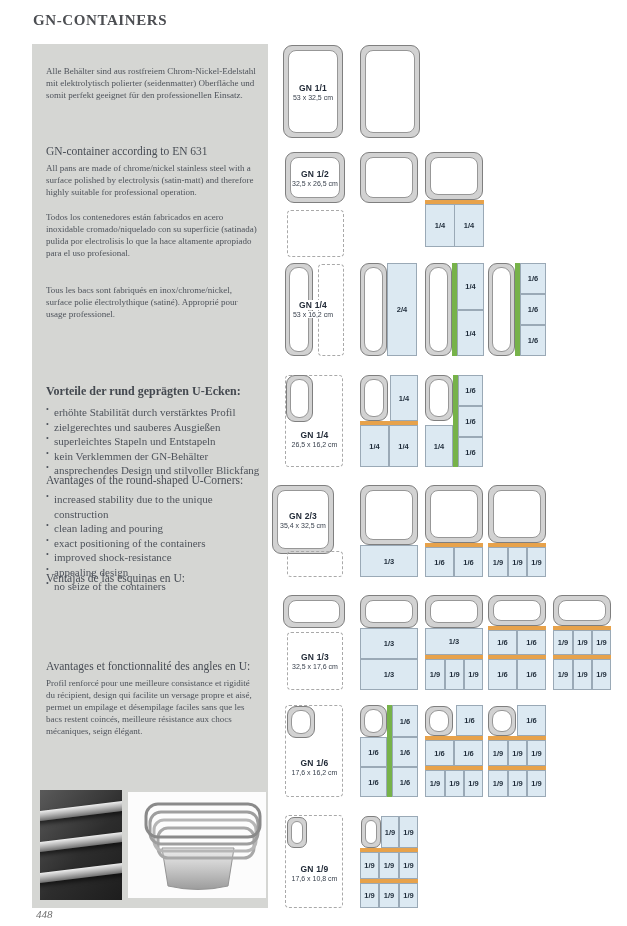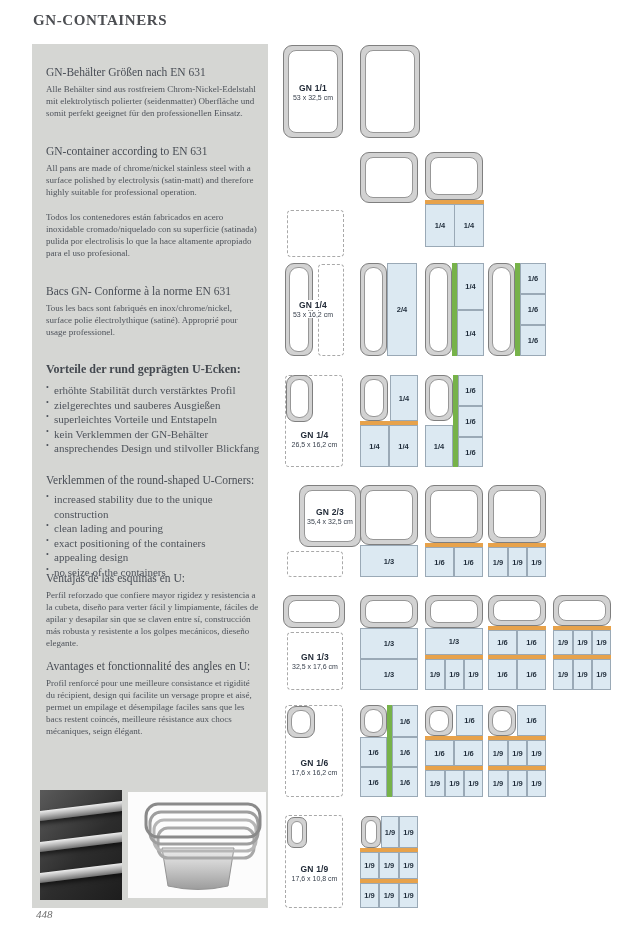--- a/index.html
+++ b/index.html
@@ -47,57 +47,55 @@
         font-style:italic;font-size:11px;color:#6f6f6f}
 </style>
 </head>
 <body>
 
 <div class="page">
   <div class="page-title">GN-CONTAINERS</div>
 
   <div class="panel">
     <div class="tblock" style="top:22px">
-      <div class="sec">GN-Behälter Größen nach EN 631</div>
       <p class="body">Alle Behälter sind aus rostfreiem Chrom-Nickel-Edelstahl mit elektrolytisch polierter (seidenmatter) Oberfläche und somit perfekt geeignet für den professionellen Einsatz.</p>
     </div>
     <div class="tblock" style="top:101px">
       <div class="sec">GN-container according to EN 631</div>
       <p class="body">All pans are made of chrome/nickel stainless steel with a surface polished by electrolysis (satin-matt) and therefore highly suitable for professional operation.</p>
     </div>
     <div class="tblock" style="top:168px">
       <p class="body">Todos los contenedores están fabricados en acero inoxidable cromado/niquelado con su superficie (satinada) pulida por electrolisis lo que la hace altamente apropiado para el uso profesional.</p>
     </div>
     <div class="tblock" style="top:241px">
-      <div class="sec">Bacs GN- Conforme à la norme EN 631</div>
       <p class="body">Tous les bacs sont fabriqués en inox/chrome/nickel, surface polie électrolythique (satiné). Approprié pour usage professionel.</p>
     </div>
-    <div class="tblock" style="top:318px">
+    <div class="tblock" style="top:340px">
       <div class="sec b">Vorteile der rund geprägten U-Ecken:</div>
       <ul class="adv">
         <li>erhöhte Stabilität durch verstärktes Profil</li>
         <li>zielgerechtes und sauberes Ausgießen</li>
-        <li>superleichtes Vorteile und Entstapeln</li>
+        <li>superleichtes Stapeln und Entstapeln</li>
         <li>kein Verklemmen der GN-Behälter</li>
         <li>ansprechendes Design und stilvoller Blickfang</li>
       </ul>
     </div>
     <div class="tblock" style="top:430px">
-      <div class="sec">Verklemmen of the round-shaped U-Corners:</div>
+      <div class="sec">Avantages of the round-shaped U-Corners:</div>
       <ul class="adv">
         <li>increased stability due to the unique construction</li>
         <li>clean lading and pouring</li>
         <li>exact positioning of the containers</li>
+        <li>improved shock-resistance</li>
         <li>appealing design</li>
         <li>no seize of the containers</li>
       </ul>
     </div>
     <div class="tblock" style="top:528px">
       <div class="sec">Ventajas de las esquinas en U:</div>
-      <p class="body">Perfil reforzado que confiere mayor rigidez y resistencia a la cubeta, diseño para verter fácil y limpiamente, fáciles de apilar y desapilar sin que se claven entre sí, construcción más robusta y resistente a los golpes mecánicos, dieseño elegante.</p>
     </div>
     <div class="tblock" style="top:616px">
       <div class="sec">Avantages et fonctionnalité des angles en U:</div>
       <p class="body">Profil renforcé pour une meilleure consistance et rigidité du récipient, design qui facilite un versage propre et aisé, permet un empilage et désempilage faciles sans que les bacs restent coincés, meilleure résistance aux chocs mécaniques, seign élégant.</p>
     </div>
   </div>
 
   <div class="photo-dark">
     <div class="edge" style="top:16px"></div>
     <div class="edge" style="top:47px"></div>
@@ -125,20 +123,27 @@
       <div class="pi"></div>
     <div class="plabel">
         <span class="gn">GN 1/1</span>
         <span class="dims">53 x 32,5 cm</span>
       </div>
   </div>
   <div class="pan" style="left:360px;top:45px;width:60px;height:93px">
       <div class="pi"></div>
     </div>
 
+  <div class="pan" style="left:285px;top:152px;width:60px;height:51px">
+      <div class="pi"></div>
+    <div class="plabel">
+        <span class="gn">GN 1/2</span>
+        <span class="dims">32,5 x 26,5 cm</span>
+      </div>
+  </div>
   <div class="dash" style="left:287px;top:210px;width:57px;height:47px"></div>
   <div class="pan" style="left:360px;top:152px;width:58px;height:51px">
       <div class="pi"></div>
     </div>
   <div class="pan" style="left:425px;top:152px;width:58px;height:48px">
       <div class="pi"></div>
     </div>
   <div class="hl" style="left:425px;top:200px;width:59px;height:4px"></div>
   <div class="cell" style="left:425px;top:204px;width:30px;height:43px">1/4</div>
   <div class="cell" style="left:454px;top:204px;width:30px;height:43px">1/4</div>
@@ -186,21 +191,21 @@
   <div class="cell" style="left:389px;top:425px;width:29px;height:42px">1/4</div>
   <div class="pan n" style="left:425px;top:375px;width:28px;height:46px">
       <div class="pi"></div>
     </div>
   <div class="cell" style="left:425px;top:425px;width:28px;height:42px">1/4</div>
   <div class="vl" style="left:453px;top:375px;width:5px;height:92px"></div>
   <div class="cell" style="left:458px;top:375px;width:25px;height:31px">1/6</div>
   <div class="cell" style="left:458px;top:406px;width:25px;height:31px">1/6</div>
   <div class="cell" style="left:458px;top:437px;width:25px;height:30px">1/6</div>
 
-  <div class="pan" style="left:299px;top:485px;width:62px;height:62px">
+  <div class="pan" style="left:272px;top:485px;width:62px;height:69px">
       <div class="pi"></div>
     <div class="plabel">
         <span class="gn">GN 2/3</span>
         <span class="dims">35,4 x 32,5 cm</span>
       </div>
   </div>
   <div class="dash" style="left:287px;top:551px;width:56px;height:26px"></div>
   <div class="pan" style="left:360px;top:485px;width:58px;height:60px">
       <div class="pi"></div>
     </div>

